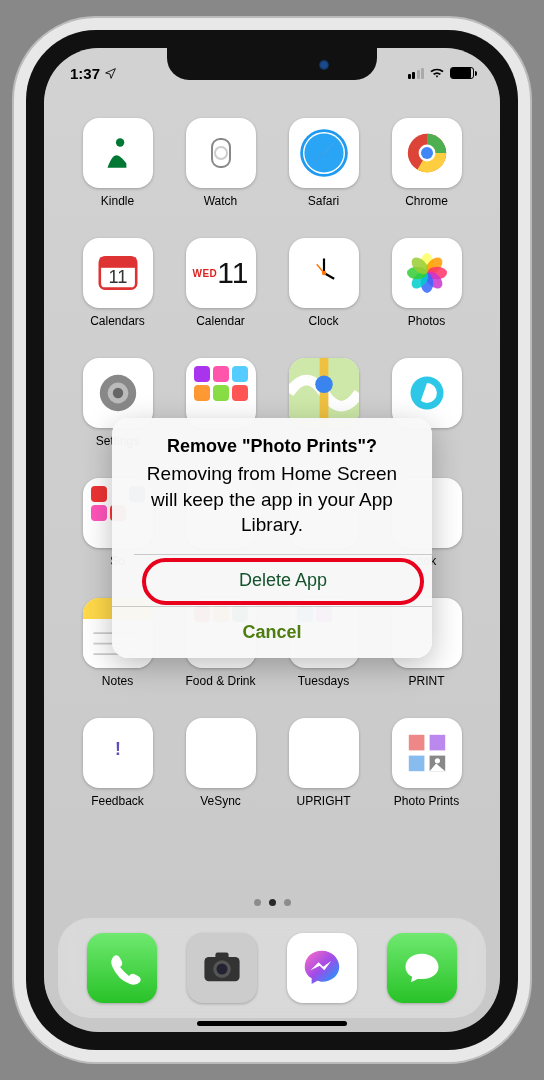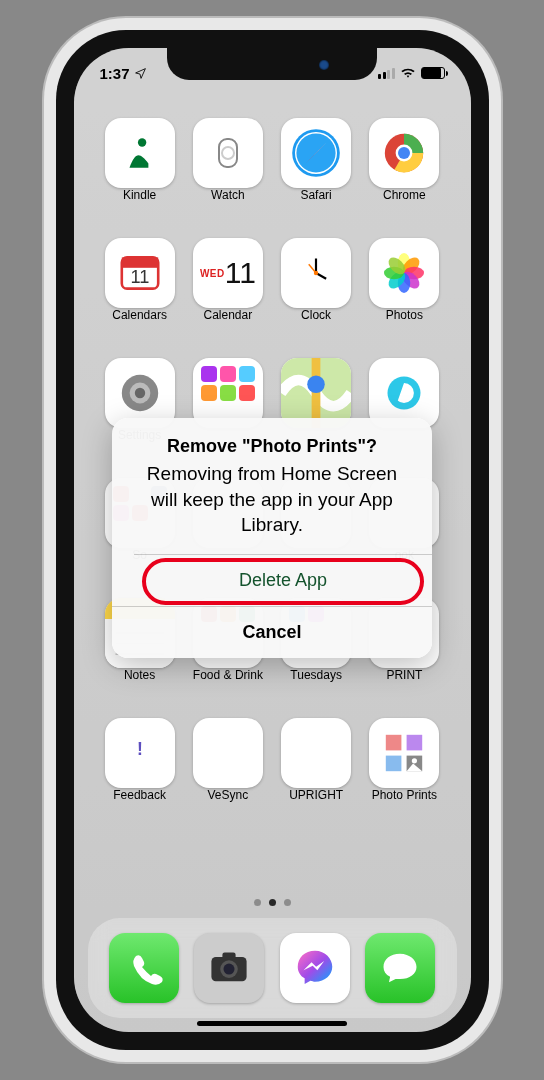--- a/index.html
+++ b/index.html
@@ -4,21 +4,21 @@
 <style>
   * { margin: 0; padding: 0; box-sizing: border-box; }
   body {
     background: #888;
     display: flex; justify-content: center; align-items: flex-start;
     font-family: -apple-system, "Helvetica Neue", Arial, sans-serif;
     width: 544px; height: 1080px;
   }
   .device {
     position: relative;
-    width: 433px; height: 1020px;
+    width: 492px; height: 1020px;
     margin-top: 30px;
     background: #111;
     border-radius: 70px;
     box-shadow: 0 0 0 12px #e8e8e8, 0 0 0 14px #bbb;
     overflow: hidden;
   }
   .screen {
     position: absolute;
     top: 18px; left: 18px; right: 18px; bottom: 18px;
     background: linear-gradient(#d8d8d8, #c8c8c8);
@@ -74,21 +74,21 @@
   }
   .app .ic {
     width: 70px; height: 70px; border-radius: 16px;
     background: #fff;
     box-shadow: 0 1px 3px rgba(0,0,0,0.25);
     display:flex;align-items:center;justify-content:center;
     position: relative;
     overflow:hidden;
   }
   .app .lbl {
-    margin-top: 0; font-size: 12px; color: #000; font-weight: 400;
+    margin-top: 6px; font-size: 12px; color: #000; font-weight: 400;
     text-align: center;
     white-space: nowrap;
   }
   
   .kindle{background:linear-gradient(#6fb8e8,#2e6fa5)}
   .watch{background:#000}
   .safari{background:#fff}
   .chrome{background:#fff}
   .calendars{background:#fff}
   .calendar{background:#fff}
@@ -156,21 +156,21 @@
   .sheet-title { font-size: 18px; font-weight: 600; color: #000; }
   .sheet-msg { margin-top: 4px; font-size: 19px; color: #000; line-height: 1.35; }
   .sheet-btn {
     border-top: 0.5px solid rgba(0,0,0,0.18);
     padding: 15px 0;
     text-align: center;
     font-size: 18px;
   }
   .btn-delete { color: #14532d; position: relative; margin-left: 22px; }
   .btn-remove { color: #0a7aff; }
-  .btn-cancel { color: #000000; font-weight: 600; }
+  .btn-cancel { color: #4d7c0f; font-weight: 600; }
 
   .highlight-ring{
     position:absolute;
     left:8px;right:8px;top:3px;bottom:1px;
     border:4px solid #e8001c;
     border-radius:28px;
     pointer-events:none;
   }
 
   

